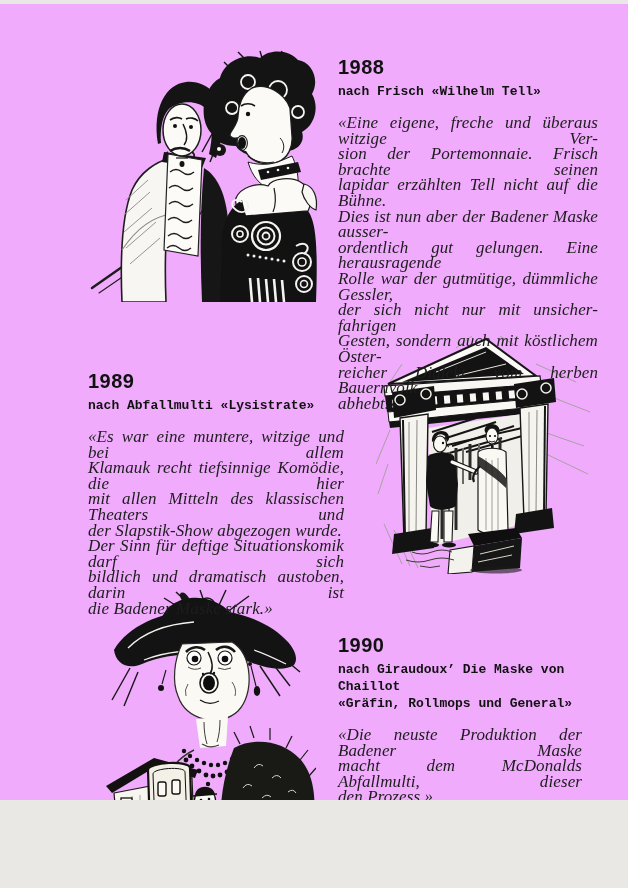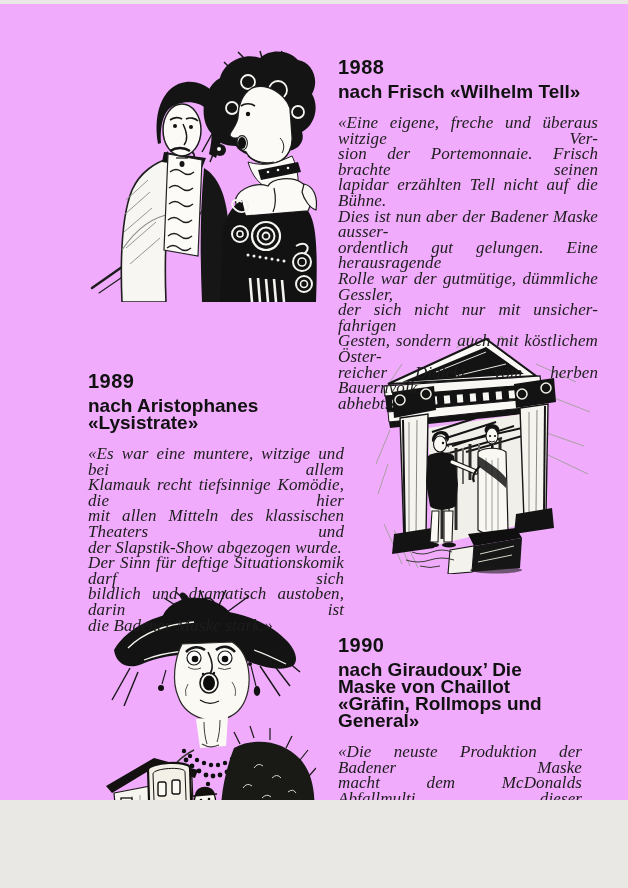--- a/index.html
+++ b/index.html
@@ -1,22 +1,22 @@
 <!DOCTYPE html>
 <html><head>
 <meta charset="utf-8">
 <style>
   html,body{margin:0;padding:0;background:#e9e8e4;}
   .page{position:relative;width:628px;height:796px;background:#f0abfc;margin:4px auto;
         overflow:hidden;font-family:"Liberation Serif",serif;color:#1d1d1d;}
   .sec{position:absolute;}
   .sec h2{margin:0;font-family:"Liberation Sans",sans-serif;font-weight:bold;
           font-size:20px;line-height:22px;letter-spacing:0.5px;color:#111;}
-  .sec h3{margin:5px 0 0 0;font-family:Liberation Sans, sans-serif;font-weight:bold;
-          font-size:19px;line-height:17px;color:#111;}
+  .sec h3{margin:5px 0 0 0;font-family:Liberation Mono, monospace;font-weight:bold;
+          font-size:13px;line-height:17px;color:#111;}
   .quote{margin-top:15px;}
   .ln{font-style:italic;font-size:17px;line-height:15.6px;letter-spacing:0.1px;
       text-align:justify;text-align-last:justify;}
   .ln.end{text-align-last:left;}
   .s1988{left:338px;top:52px;width:260px;}
   .s1989{left:88px;top:366px;width:256px;}
   .s1990{left:338px;top:630px;width:244px;}
   .illo{position:absolute;}
   #illo1{left:52px;top:46px;}
   #illo2{left:376px;top:330px;}
@@ -421,21 +421,21 @@
       <div class="ln">Rolle war der gutmütige, dümmliche Gessler,</div>
       <div class="ln">der sich nicht nur mit unsicher-fahrigen</div>
       <div class="ln">Gesten, sondern auch mit köstlichem Öster-</div>
       <div class="ln">reicher Dialekt vom herben Bauernvolk</div>
       <div class="ln end">abhebt.»</div>
     </div>
   </section>
 
   <section class="sec s1989">
     <h2>1989</h2>
-    <h3>nach Aristophanes «Lysistrate»</h3>
+    <h3>nach Abfallmulti «Lysistrate»</h3>
     <div class="quote">
       <div class="ln">«Es war eine muntere, witzige und bei allem</div>
       <div class="ln">Klamauk recht tiefsinnige Komödie, die hier</div>
       <div class="ln">mit allen Mitteln des klassischen Theaters und</div>
       <div class="ln end">der Slapstik-Show abgezogen wurde.</div>
       <div class="ln">Der Sinn für deftige Situationskomik darf sich</div>
       <div class="ln">bildlich und dramatisch austoben, darin ist</div>
       <div class="ln end">die Badener Maske stark.»</div>
     </div>
   </section>

